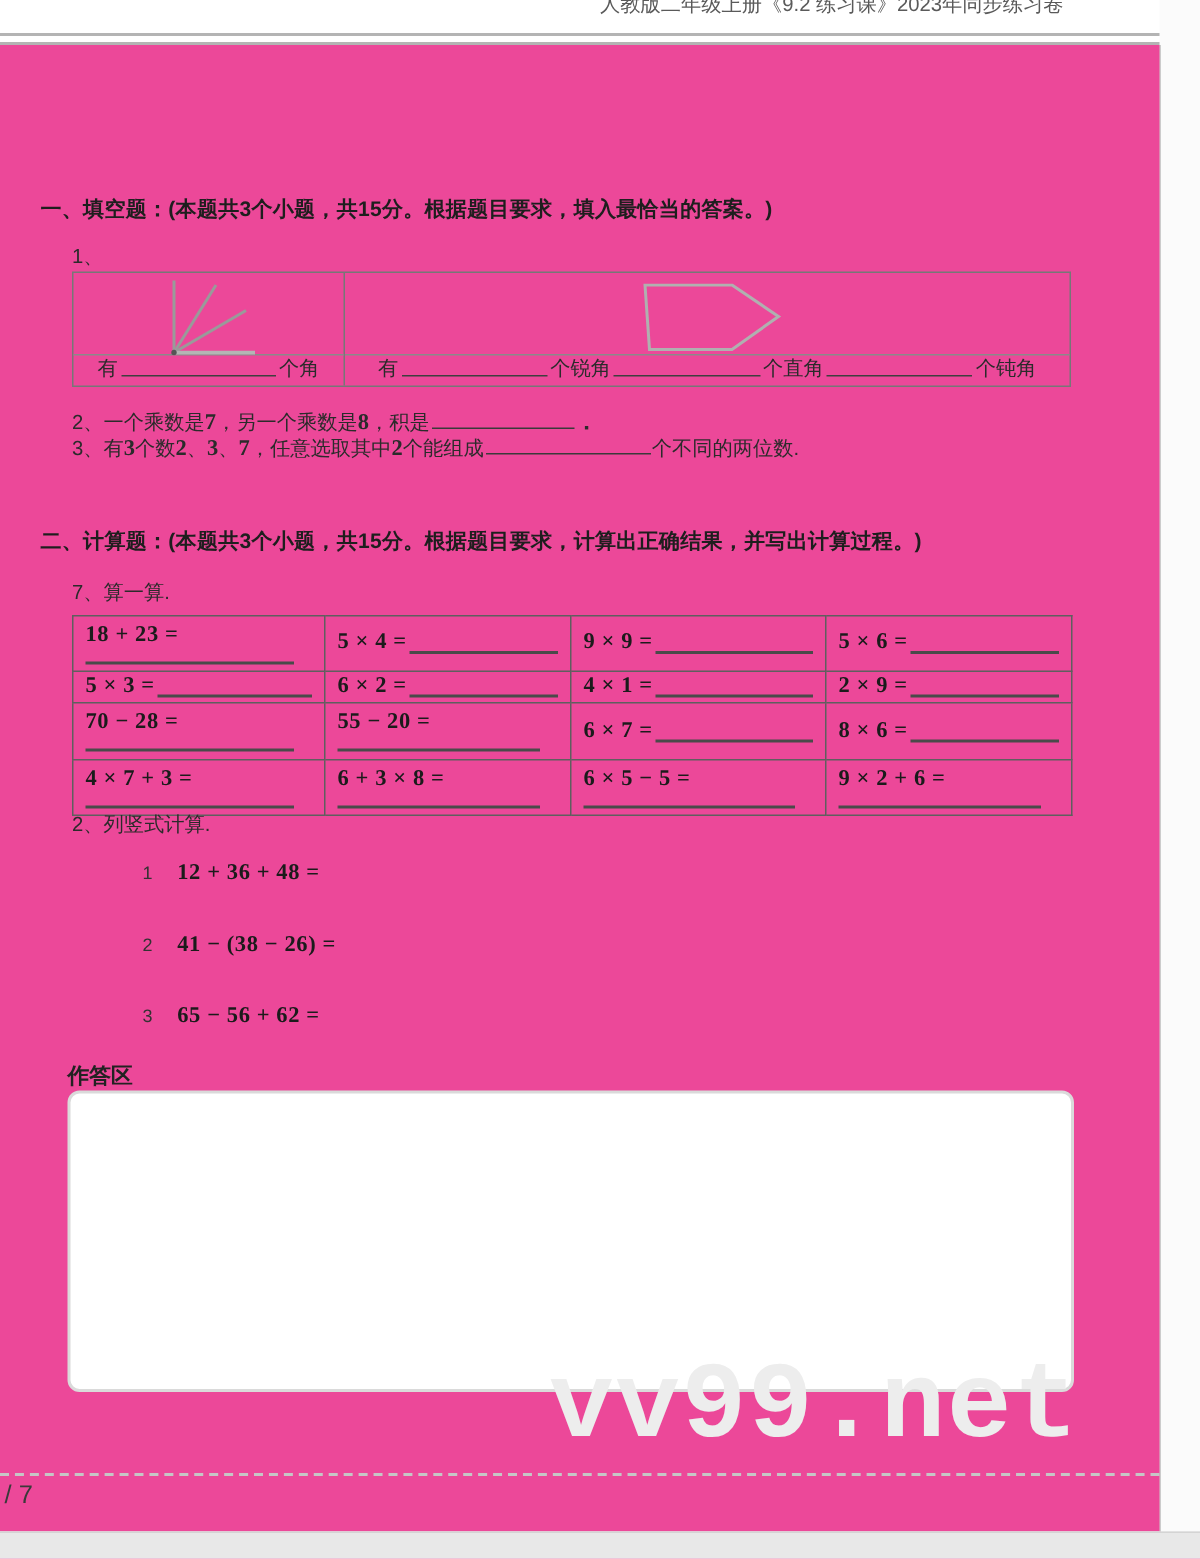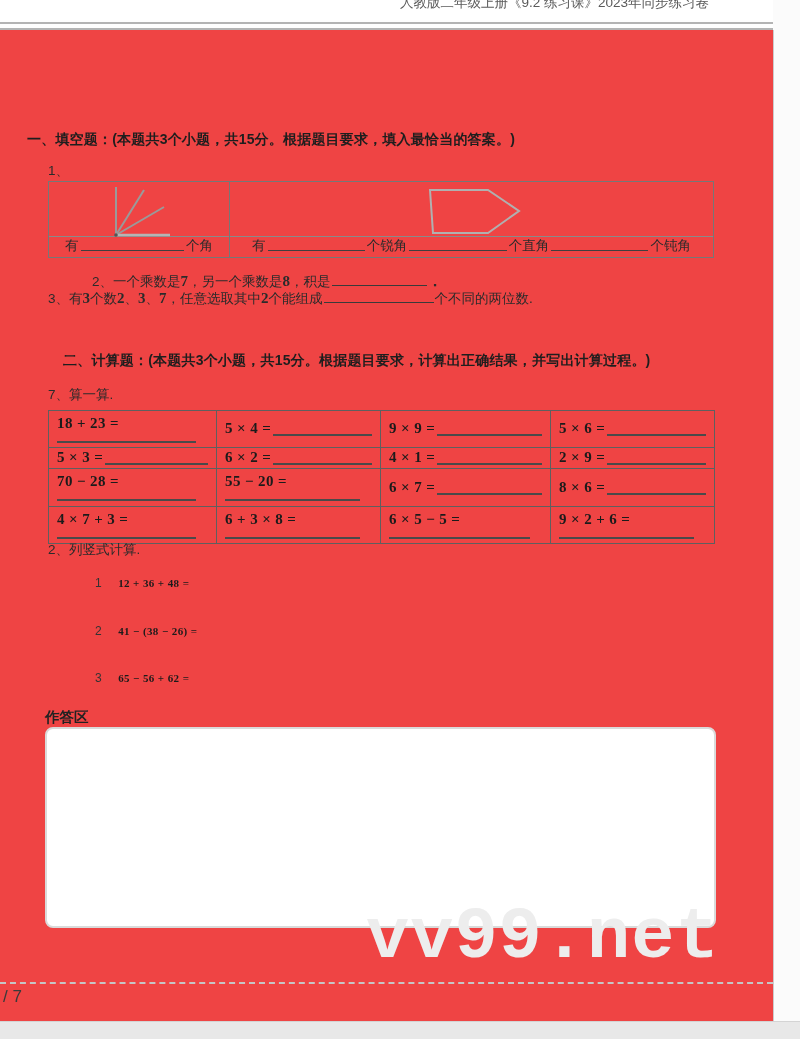--- a/index.html
+++ b/index.html
@@ -7,41 +7,41 @@
   .viewport{position:relative;width:800px;height:1039px;overflow:hidden;}
 
   
   .prev-page{position:absolute;top:0;left:0;width:773px;height:22px;background:#fff;overflow:hidden;}
   .prev-header{position:absolute;top:-6px;left:400px;font-size:13.5px;color:#5a5a5a;white-space:nowrap;}
 
   
   .page-gap{position:absolute;top:22px;left:0;width:773px;height:8px;box-sizing:border-box;background:#fff;border-top:2px solid #b4b4b4;border-bottom:2px solid #b4b4b4;}
 
   
-  .page{position:absolute;top:30px;left:0;width:773px;height:991px;background:#ef4444;border-right:1px solid #cccccc;box-sizing:content-box;}
+  .page{position:absolute;top:30px;left:0;width:773px;height:991px;background:#ec4899;border-right:1px solid #cccccc;box-sizing:content-box;}
 
   .sec-heading{position:absolute;left:27px;font-size:14px;font-weight:700;color:#1e1e1e;white-space:nowrap;letter-spacing:0.2px;}
   .s1{top:101px;}
-  .s2{top:322px;margin-left:36px;}
+  .s2{top:322px;}
   .q1-label{position:absolute;left:48px;top:132px;font-size:13.5px;color:#2b2b2b;}
 
   
   .angle-table{position:absolute;left:48px;top:151px;width:666px;height:77px;box-sizing:border-box;border:1.5px solid #777;display:flex;}
   .at-left{width:180px;border-right:1px solid #777;display:flex;flex-direction:column;}
   .at-right{flex:1;display:flex;flex-direction:column;}
   .at-img{height:55px;position:relative;border-bottom:1px solid #8a8a8a;}
   .at-label{flex:1;display:flex;align-items:flex-end;font-size:13.5px;padding:0 16px 2px 16px;white-space:nowrap;}
   .at-right .at-label{padding:0 22px 2px 22px;}
   .uline-flex{flex:1;border-bottom:1.5px solid #3f3f3f;margin:0 2px 4px 2px;min-width:20px;}
   .fig-rays{position:absolute;left:45px;top:0;}
   .fig-pentagon{position:absolute;left:198px;top:7px;}
 
   
   .q-line{position:absolute;left:48px;font-size:13.5px;white-space:nowrap;color:#2b2b2b;}
-  .q2{top:242px;margin-left:44px;}
+  .q2{top:242px;}
   .q3{top:260px;}
   .bnum{font-family:"Liberation Serif",serif;font-weight:700;font-size:15px;}
   .uline{display:inline-block;border-bottom:1.5px solid #3a3a3a;height:3px;vertical-align:baseline;margin:0 1px;}
   .ul95{width:95px;}
   .ul110{width:110px;}
 
   .sub-label{position:absolute;left:48px;font-size:13.5px;color:#2b2b2b;}
   .sl1{top:356px;}
   .sl2{top:511px;}
 
@@ -57,21 +57,21 @@
   tr.r-short td{height:17px;}
   tr.r-tall2 td{height:34px;}
   tr.r-tall3 td{height:33px;}
 
   
   .v-item{position:absolute;left:95px;white-space:nowrap;}
   .v1{top:543px;}
   .v2{top:591px;}
   .v3{top:638px;}
   .v-num{font-size:12px;color:#333;margin-right:12px;}
-  .v-expr{font-family:"Liberation Serif",serif;font-weight:700;font-size:11px;color:#1b1b1b;letter-spacing:0.4px;}
+  .v-expr{font-family:"Liberation Serif",serif;font-weight:700;font-size:15px;color:#1b1b1b;letter-spacing:0.4px;}
 
   
   .answer-label{position:absolute;left:45px;top:678px;font-size:14.5px;font-weight:700;color:#222;}
   .answer-box{position:absolute;left:45px;top:697px;width:671px;height:201px;box-sizing:border-box;border:2px solid #dadada;border-radius:8px;background:#fff;}
 
   .watermark{position:absolute;left:366px;top:872px;font-family:Liberation Mono, monospace;font-weight:800;font-size:72px;line-height:1;color:#ededed;letter-spacing:1px;z-index:5;white-space:nowrap;}
 
   .dashed-line{position:absolute;left:0;top:952px;width:773px;border-top:2px dashed #c6c6c6;}
   .page-num{position:absolute;left:3px;top:957px;font-size:17px;color:#3a3a3a;}
 

